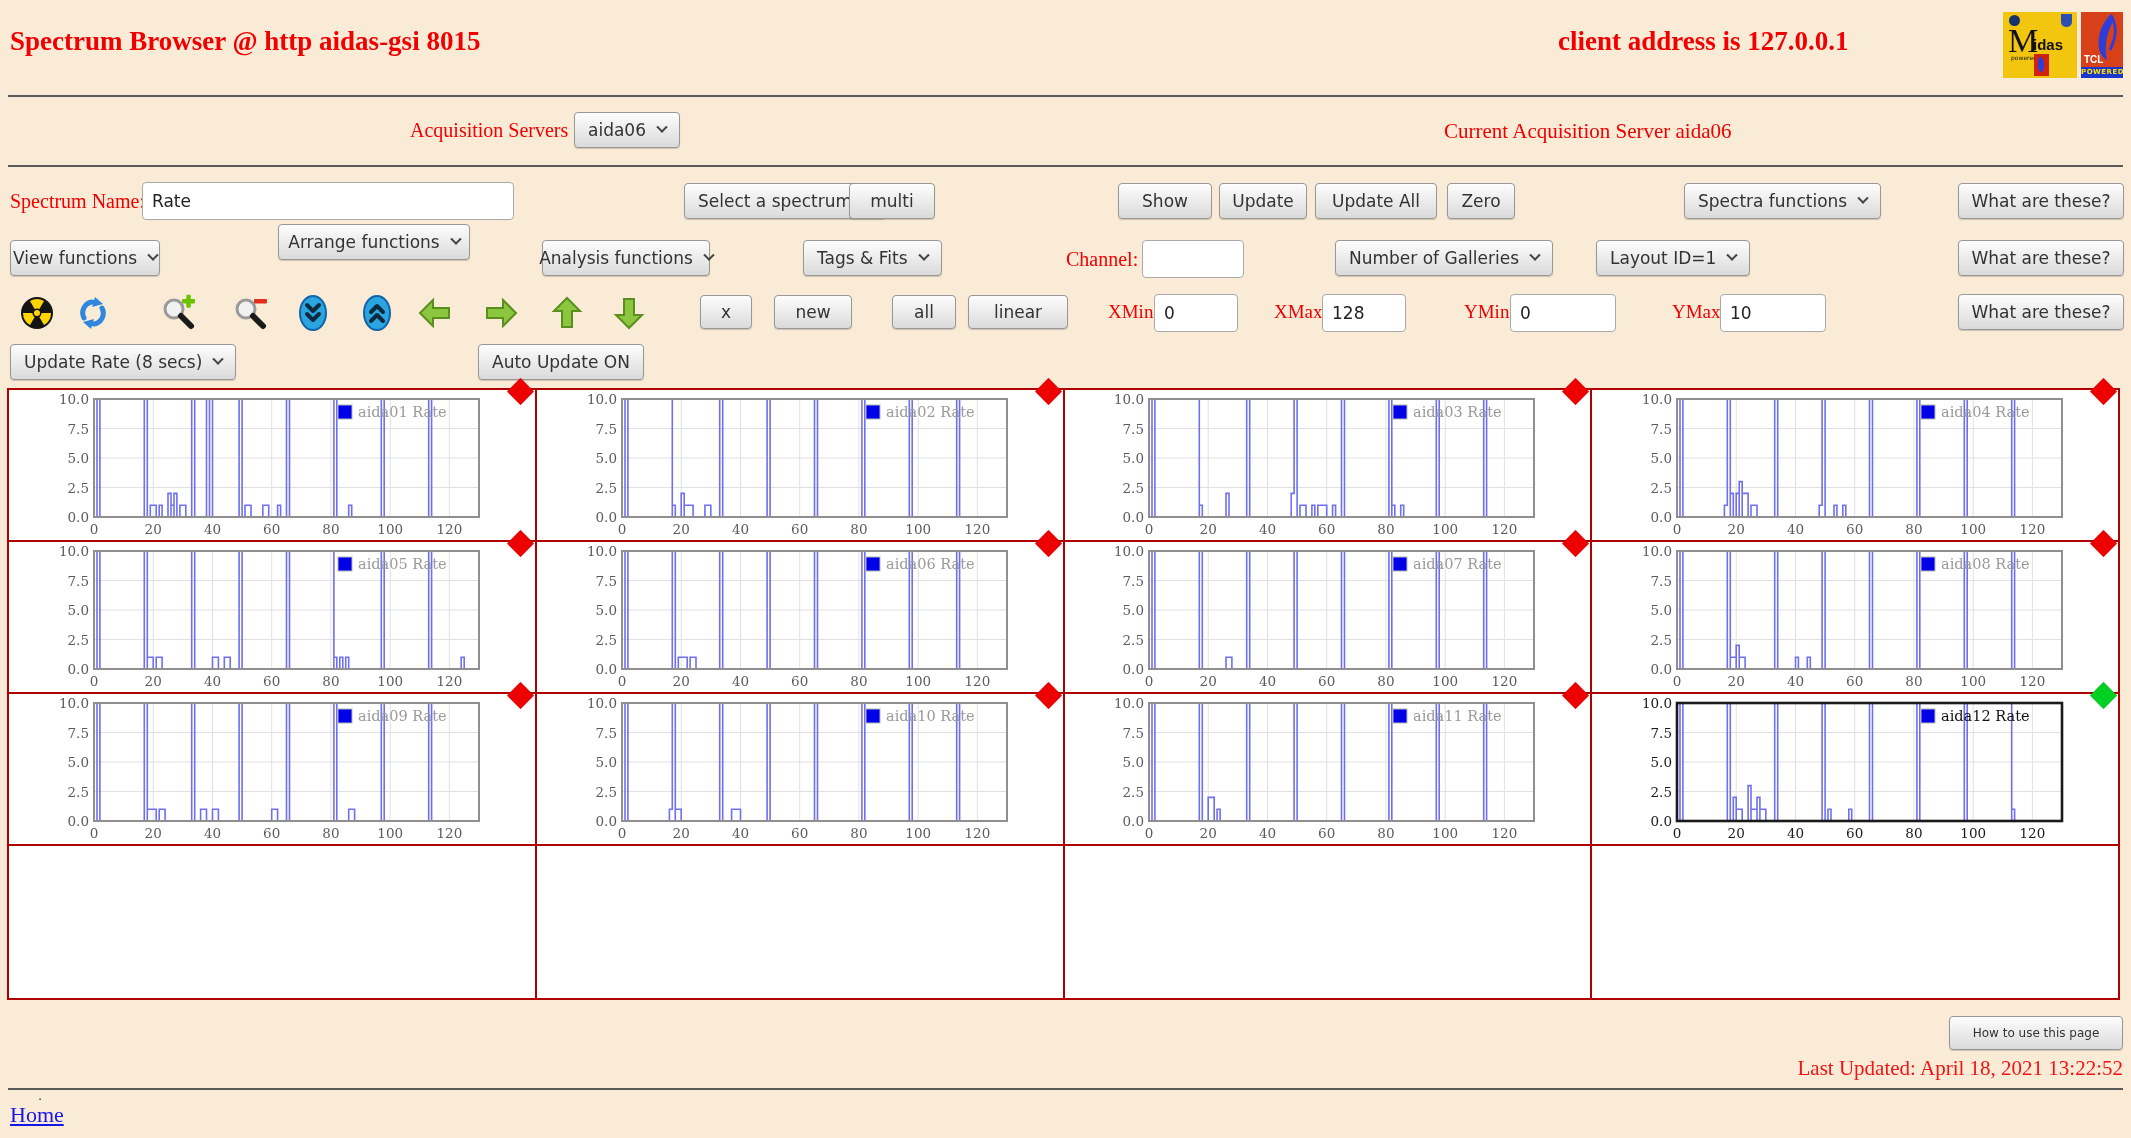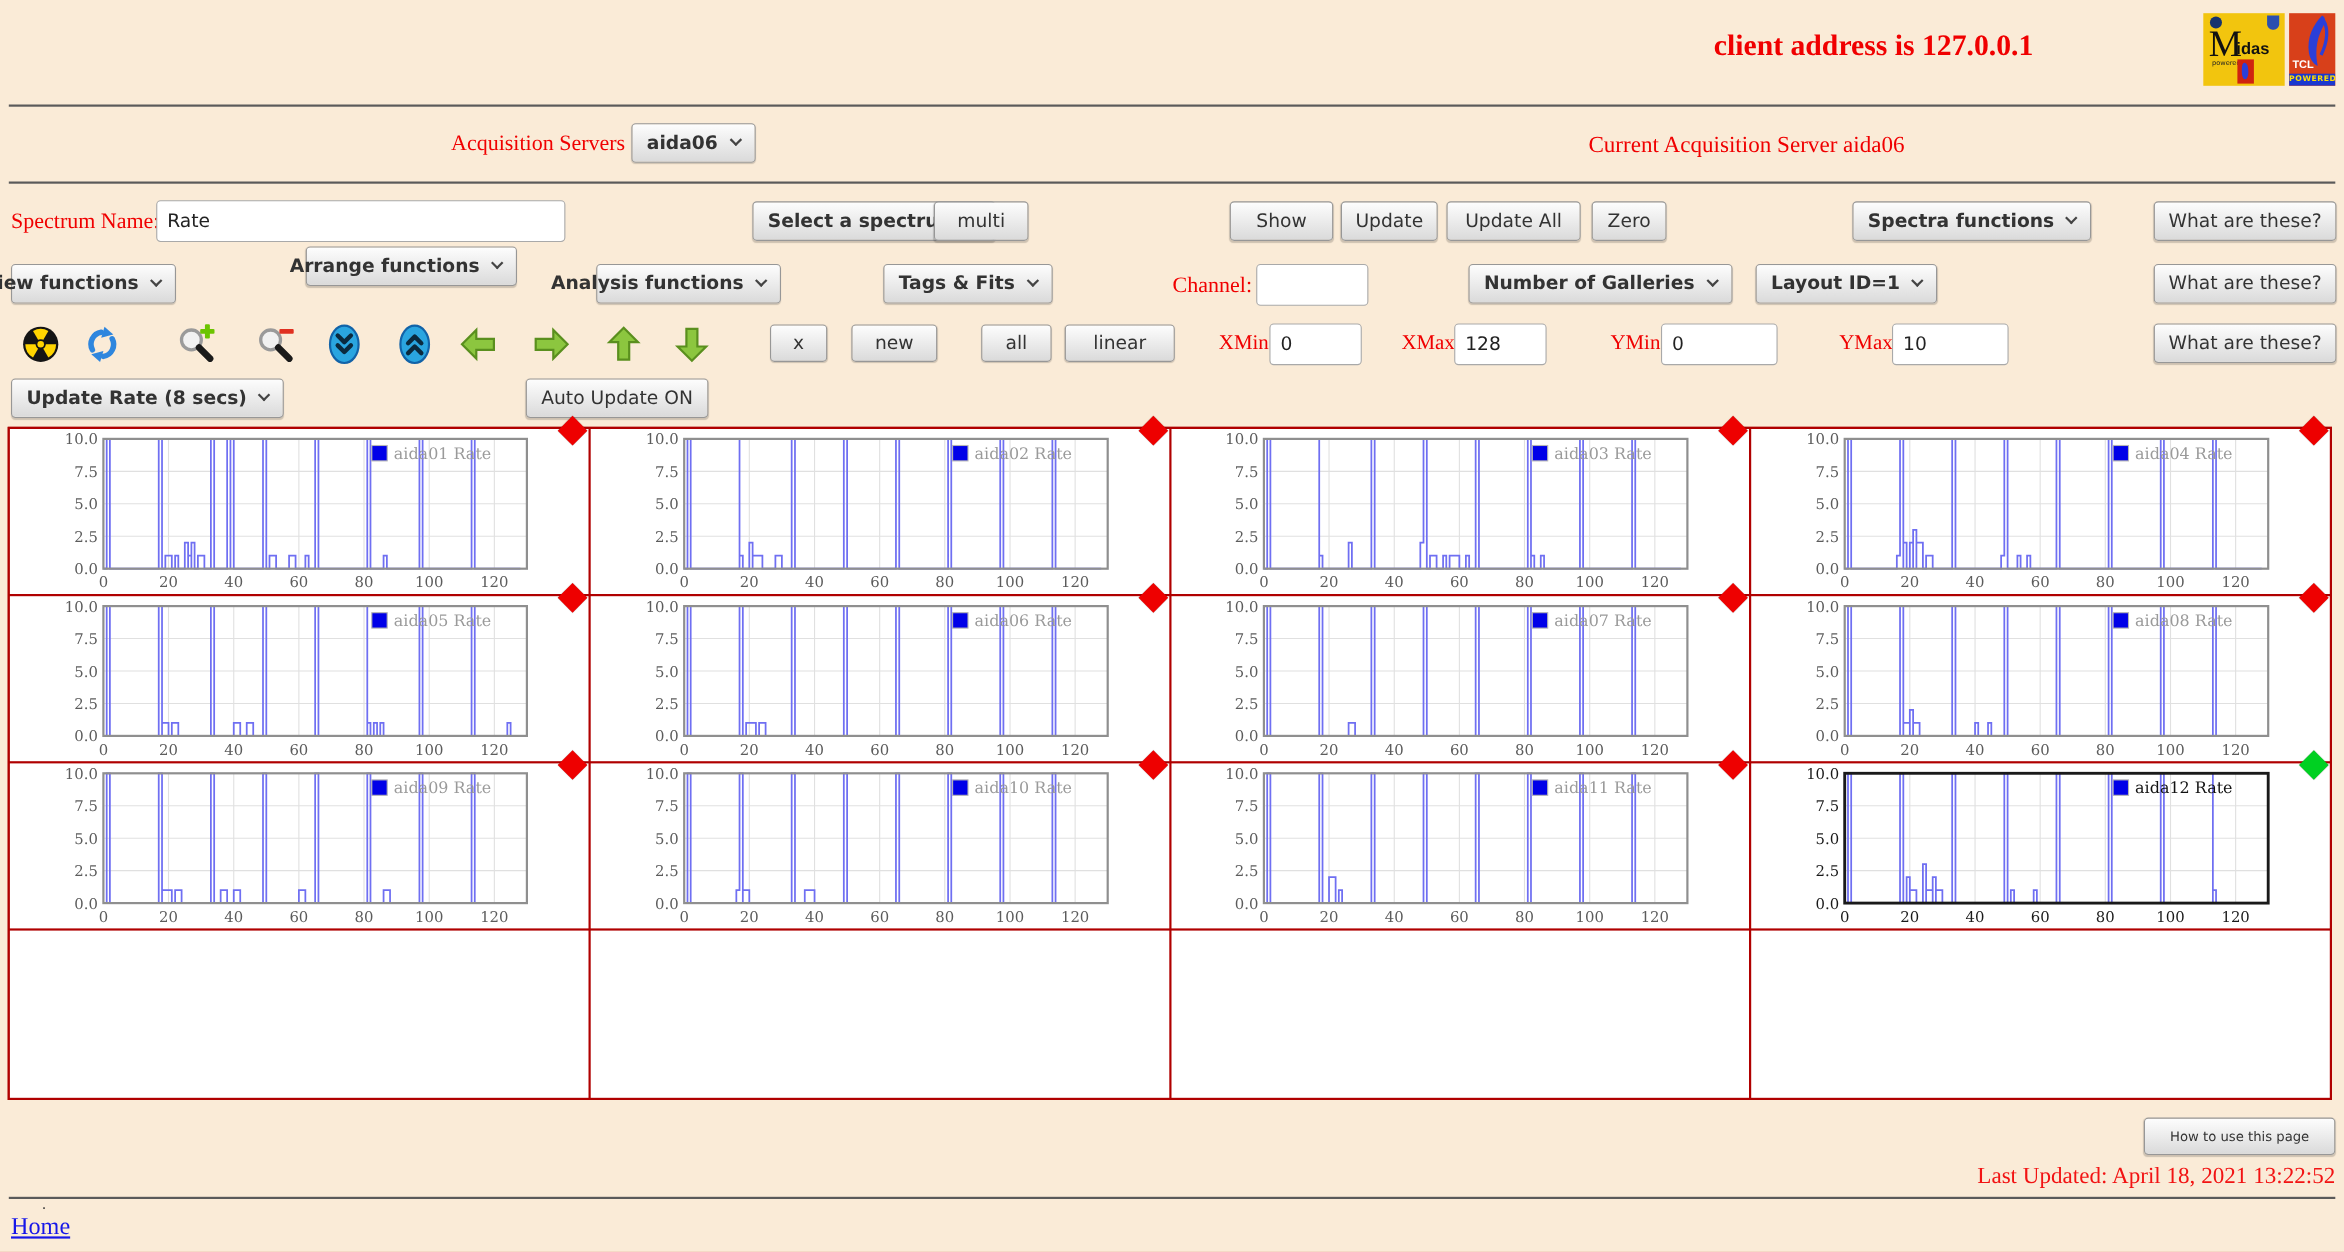--- a/index.html
+++ b/index.html
@@ -11,21 +11,21 @@
   .page{position:relative;width:2131px;height:1138px;background:var(--page-bg);overflow:hidden;}
   .abs{position:absolute;}
   .rule{position:absolute;left:8px;right:8px;height:0;border-top:2px solid #5a5a5a;}
   .title{font-family:"Liberation Serif","DejaVu Serif",serif;font-weight:bold;font-size:27px;color:var(--accent-red);}
   .red-label{font-family:"Liberation Serif","DejaVu Serif",serif;font-size:20px;color:var(--accent-red);}
   .red-bold{font-family:"Liberation Serif","DejaVu Serif",serif;font-weight:normal;font-size:21px;color:var(--accent-red);}
   .axis-label{font-family:"Liberation Serif","DejaVu Serif",serif;font-size:19px;color:var(--accent-red);}
   .btn,.select{display:inline-flex;align-items:center;justify-content:center;height:36px;
     background:linear-gradient(#fdfdfd,#dadada);border:1px solid #979797;border-radius:4px;
     color:#333;font-size:17px;padding:0 0;box-shadow:0 1px 1px rgba(0,0,0,.18);cursor:default;white-space:nowrap;}
-  .select{justify-content:flex-end;padding:0 13px;font-weight:bold;}
+  .select{justify-content:center;padding:0 13px;}
   .caret{display:inline-block;width:8px;height:8px;border-right:2.5px solid #444;border-bottom:2.5px solid #444;
     transform:rotate(45deg) translate(-2px,-2px);margin-left:12px;flex:none;}
   .input{position:absolute;background:#fff;border:1px solid #a9a9a9;border-radius:4px;height:38px;
     font-size:17px;padding:0 9px;color:#222;font-family:"DejaVu Sans",sans-serif;}
   .icon{position:absolute;top:294px;width:38px;height:38px;display:inline-flex;align-items:center;justify-content:center;}
   #chart-grid{position:absolute;left:7px;top:388px;width:2113px;display:grid;
     grid-template-columns:repeat(4,1fr);grid-template-rows:150px 150px 150px 152px;gap:2px;
     background:var(--table-border);border:2px solid var(--table-border);}
   .cell{position:relative;background:#fff;display:flex;justify-content:center;align-items:flex-start;}
   .diamond{position:absolute;top:-8px;right:5px;width:19px;height:19px;background:var(--marker-red);
@@ -51,20 +51,21 @@
   .tcl-logo{position:relative;width:42px;height:66px;background:#d8401a;overflow:hidden;}
   .tcl-logo .tcl-txt{position:absolute;left:3px;bottom:13px;color:#fff;font-size:10px;font-weight:bold;font-family:"Liberation Sans",sans-serif;}
   .tcl-logo .powered{position:absolute;left:0;right:0;bottom:0;height:11px;background:#1a38cf;color:#ffe000;
     font-size:7px;font-weight:bold;text-align:center;line-height:11px;letter-spacing:.5px;}
 </style>
 </head>
 <body>
 
 <div class="page">
 
+  <div class="abs title" style="left:10px;top:26px">Spectrum Browser @ http aidas-gsi 8015</div>
   <div class="abs title" style="left:1558px;top:26px">client address is 127.0.0.1</div>
   <div class="logos">
     <div class="midas-logo">
       <span class="crest"></span>
       <span class="shield"></span>
       <span class="mM">M</span>
       <span class="midas-rest">idas</span>
       <span class="pby">powered by</span>
       <span class="mini-tcl">
           <i></i>

